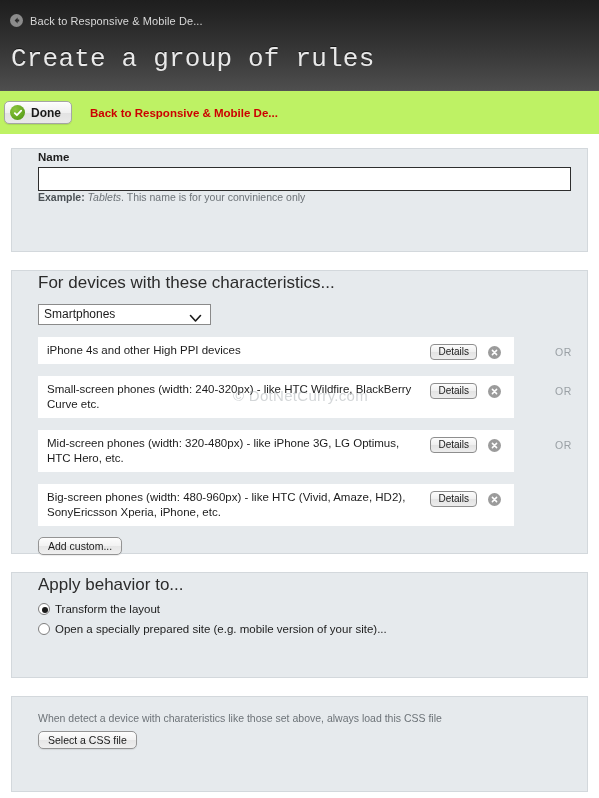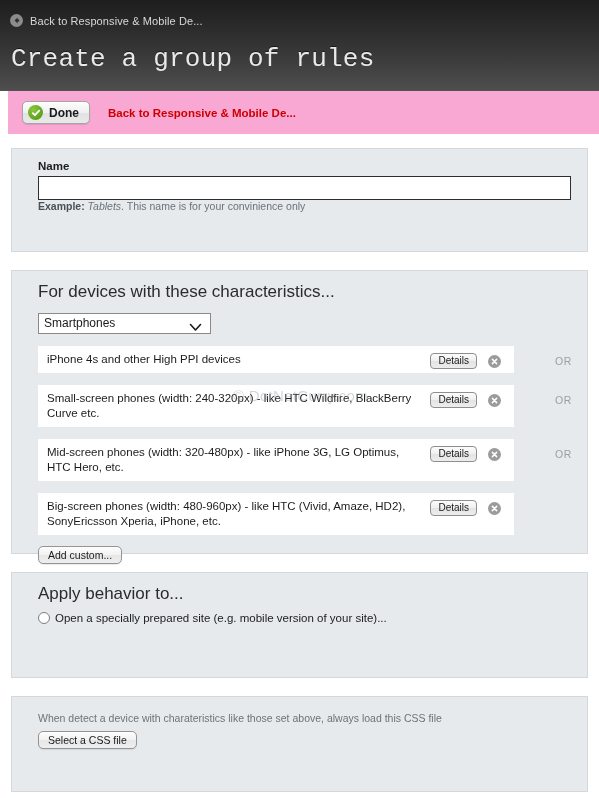--- a/index.html
+++ b/index.html
@@ -48,26 +48,25 @@
     font-weight: 400;
     color: #e9e9e9;
     letter-spacing: .2px;
     text-shadow: 0 -1px 0 rgba(0,0,0,.55);
     font-family: Liberation Mono, monospace;
   }
 
   
   .toolbar {
     height: 44px;
-    background: #f9a8d4;
+    background: #bef264;
     display: flex;
     align-items: center;
-    padding-left: 14px;
+    padding-left: 4px;
     border-bottom: 1px solid #ffffff;
-    margin-left: 8px;
   }
   .done-btn {
     display: inline-flex;
     align-items: center;
     gap: 6px;
     height: 23px;
     padding: 0 10px 0 5px;
     border: 1px solid #a5a5a5;
     border-radius: 5px;
     background: linear-gradient(to bottom, #fdfdfd 0%, #f0f0f0 50%, #e2e2e2 51%, #e9e9e9 100%);
@@ -260,21 +259,21 @@
     border: 1px solid #949494;
     border-radius: 5px;
     background: linear-gradient(to bottom, #fdfdfd 0%, #f2f2f2 50%, #e6e6e6 51%, #efefef 100%);
     box-shadow: 0 1px 1px rgba(0,0,0,.08);
     font-family: "Liberation Sans", sans-serif;
     font-size: 10.5px;
     color: #1a1a1a;
     cursor: pointer;
   }
 
-  .pad { padding: 11px 0 0 26px; }
+  .pad { padding: 2px 0 0 26px; }
 
   
   .watermark {
     position: absolute;
     left: 233px;
     top: 387px;
     font-size: 15px;
     color: rgba(140,146,152,.38);
     letter-spacing: .3px;
     pointer-events: none;
@@ -368,20 +367,24 @@
 
     <button class="addcustom-btn">Add custom...</button>
   </div>
 </div>
 
 <div class="panel" id="panel-behavior">
   <div class="pad">
     <div class="section-title">Apply behavior to...</div>
     <div id="behavior-options" style="margin-top:6px;">
         <div class="radio-row">
+          <span class="radio on"></span>
+          <span>Transform the layout</span>
+        </div>
+        <div class="radio-row">
           <span class="radio"></span>
           <span>Open a specially prepared site (e.g. mobile version of your site)...</span>
         </div>
       </div>
   </div>
 </div>
 
 <div class="panel" id="panel-css">
   <div class="pad" style="padding-top:15px;">
     <div class="hint" style="margin-top:0;">When detect a device with charateristics like those set above, always load this CSS file</div>

